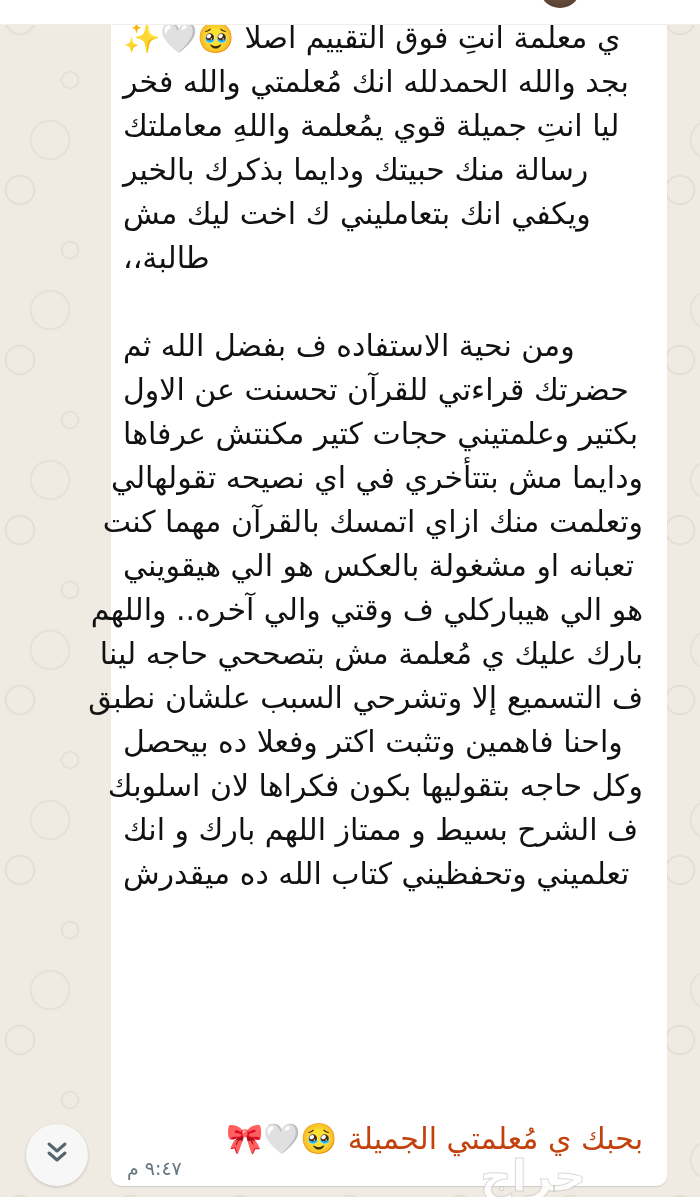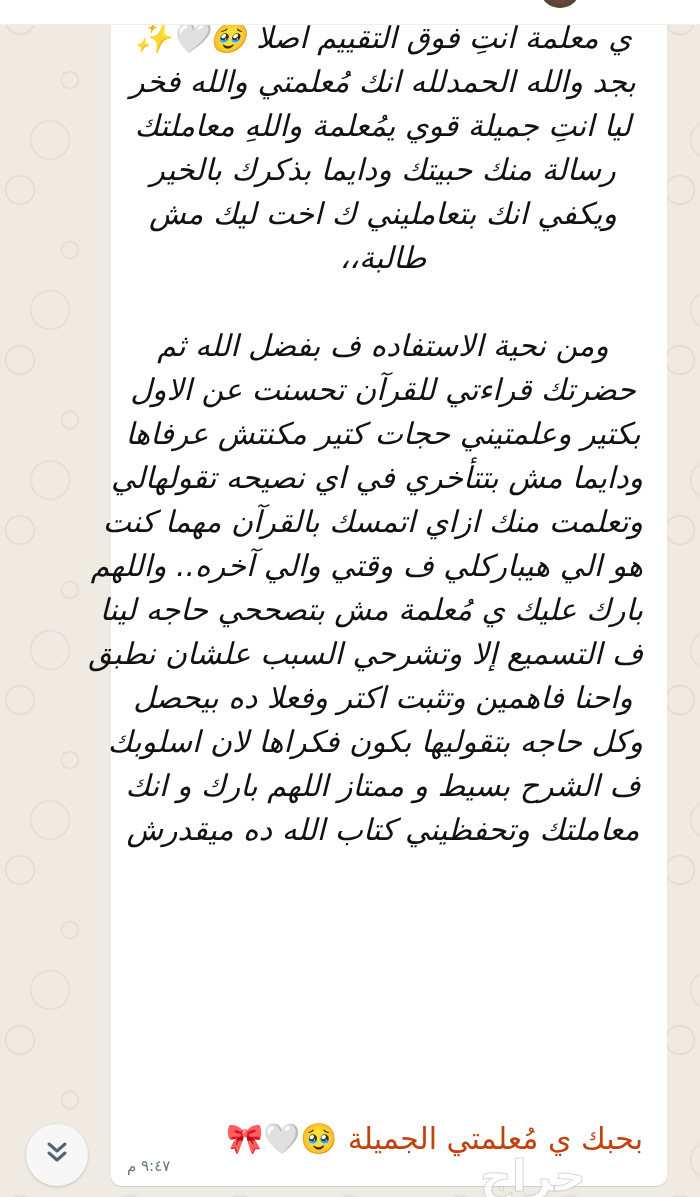--- a/index.html
+++ b/index.html
@@ -52,46 +52,45 @@
       border-radius: 0 0 10px 10px;
       box-shadow: 0 1px 1px rgba(0,0,0,0.13);
       z-index: 2;
     }
     .lines {
       position: absolute;
       right: 24px;
       top: 16px;
       width: 520px;
       direction: rtl;
-      text-align: center;
+      text-align: left;
       color: #111111;
       font-size: 30px;
       line-height: 44px;
-      font-style: italic;
     }
     .line {
       white-space: nowrap;
       height: 44px;
     }
     .line.blank { height: 44px; }
     .last-line {
       position: absolute;
       right: 24px;
       top: 1117px;
       direction: rtl;
       white-space: nowrap;
       font-size: 30px;
       line-height: 44px;
       color: #c2410c;
     }
     .timestamp {
       position: absolute;
       left: 16px;
       top: 1157px;
-      font-size: 15px;
+      font-size: 19px;
       color: #667781;
       direction: rtl;
     }
     .scroll-down {
       position: absolute;
       left: 26px;
       top: 1124px;
       width: 62px;
       height: 62px;
       border-radius: 50%;
@@ -131,27 +130,28 @@
     <div class="line">ليا انتِ جميلة قوي يمُعلمة واللهِ معاملتك</div>
     <div class="line">رسالة منك حبيتك ودايما بذكرك بالخير</div>
     <div class="line">ويكفي انك بتعامليني ك اخت ليك مش</div>
     <div class="line">طالبة،،</div>
     <div class="line blank"></div>
     <div class="line">ومن نحية الاستفاده ف بفضل الله ثم</div>
     <div class="line">حضرتك قراءتي للقرآن تحسنت عن الاول</div>
     <div class="line">بكتير وعلمتيني حجات كتير  مكنتش عرفاها</div>
     <div class="line">ودايما مش بتتأخري في اي نصيحه تقولهالي</div>
     <div class="line">وتعلمت منك ازاي اتمسك بالقرآن مهما كنت</div>
+    <div class="line">تعبانه او مشغولة بالعكس هو الي هيقويني</div>
     <div class="line">هو الي هيباركلي ف وقتي والي آخره.. واللهم</div>
     <div class="line">بارك عليك ي مُعلمة مش بتصححي حاجه لينا</div>
     <div class="line">ف التسميع إلا وتشرحي السبب علشان نطبق</div>
     <div class="line">واحنا فاهمين وتثبت اكتر وفعلا ده بيحصل</div>
     <div class="line">وكل حاجه بتقوليها بكون فكراها لان اسلوبك</div>
     <div class="line">ف الشرح بسيط و ممتاز اللهم بارك و انك</div>
-    <div class="line">معاملتك وتحفظيني كتاب الله ده ميقدرش</div>
+    <div class="line">تعلميني وتحفظيني كتاب الله ده ميقدرش</div>
   </div>
 
   <div class="last-line">بحبك ي مُعلمتي الجميلة 🥹🤍🎀</div>
 
   <div class="timestamp">٩:٤٧ م</div>
 </div>
 
 <div class="scroll-down">
   <span>
     <svg width="26" height="26" viewBox="0 0 26 26">

